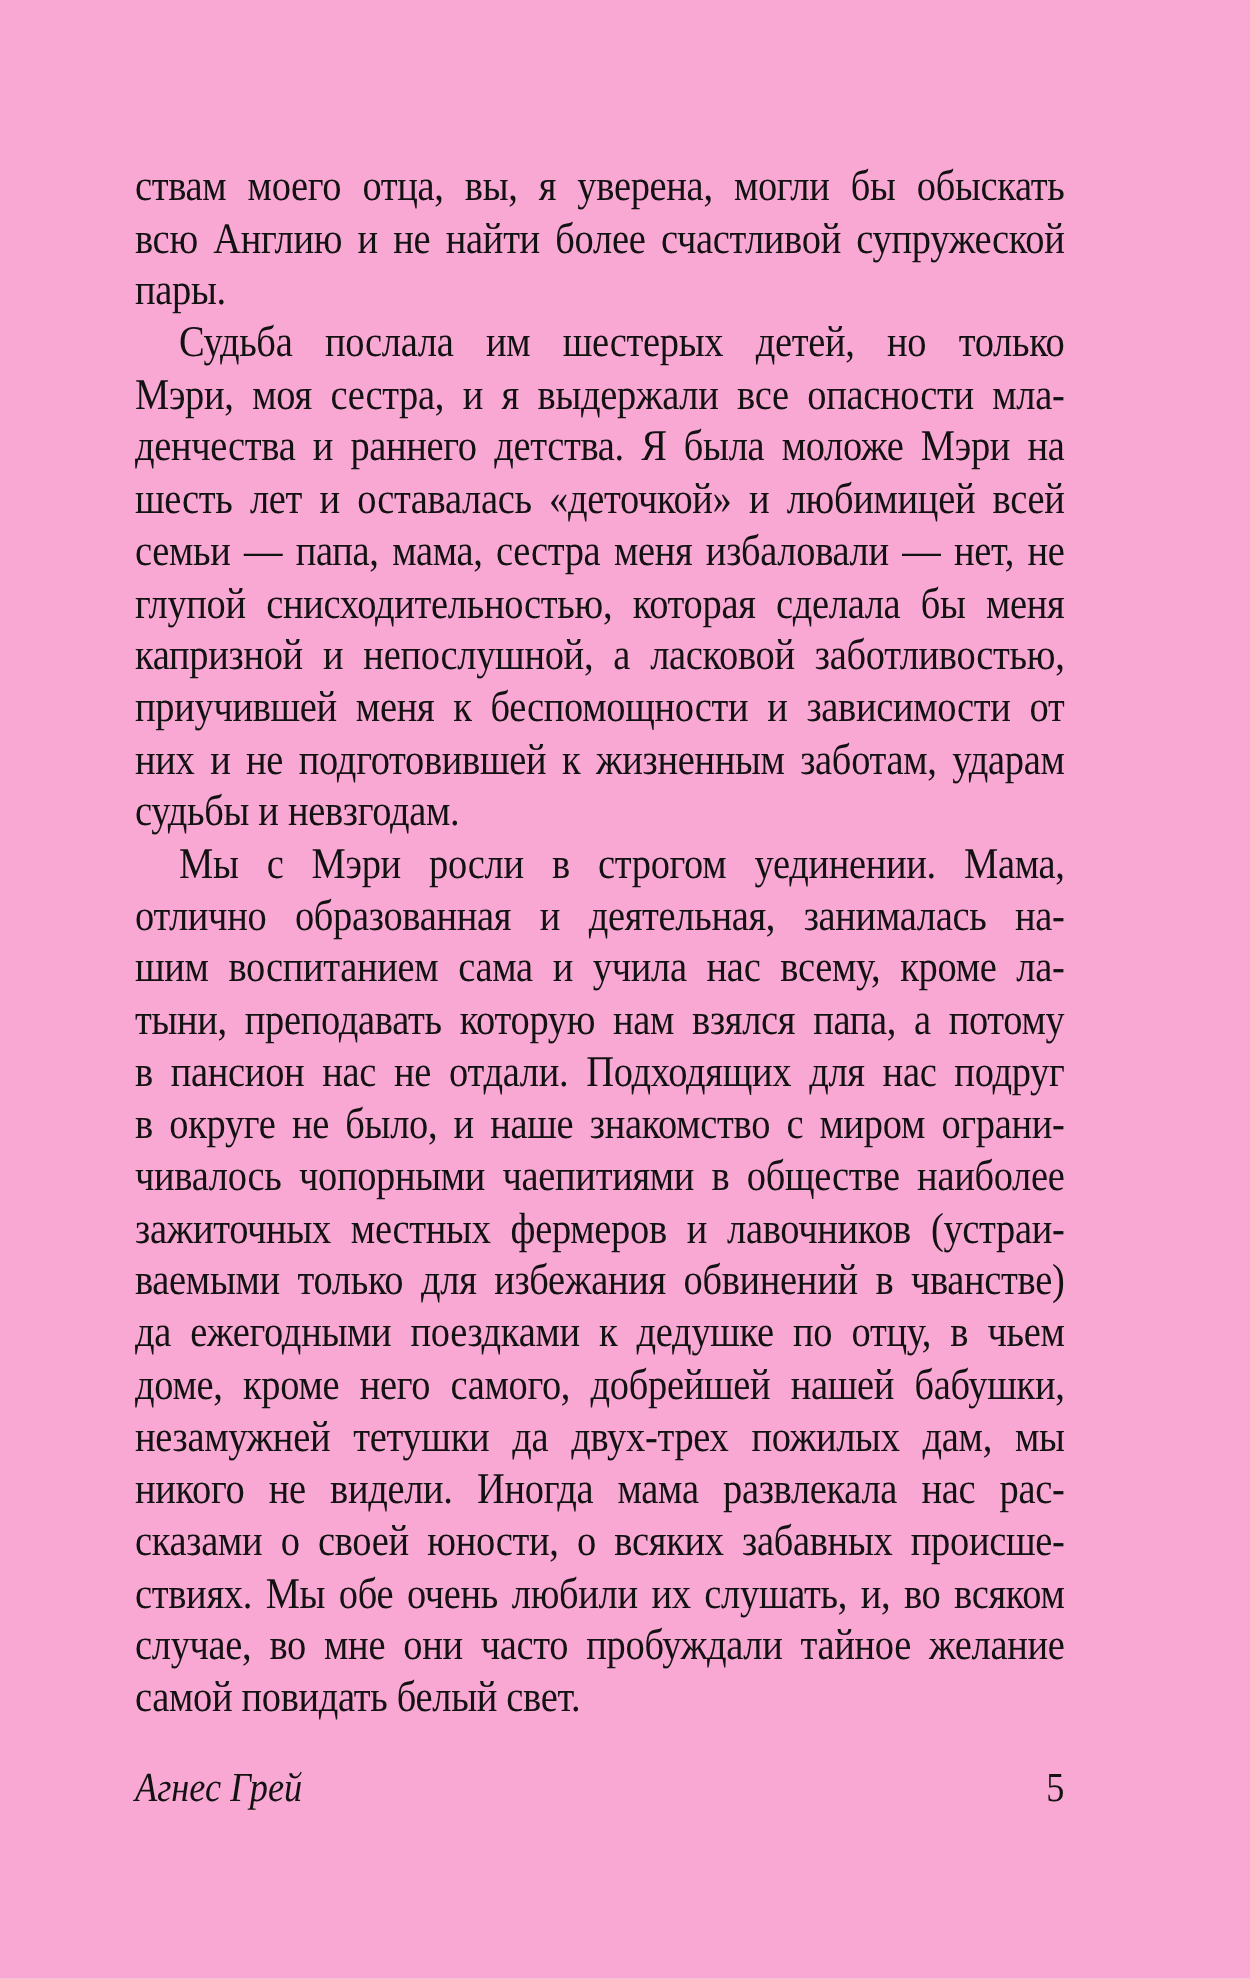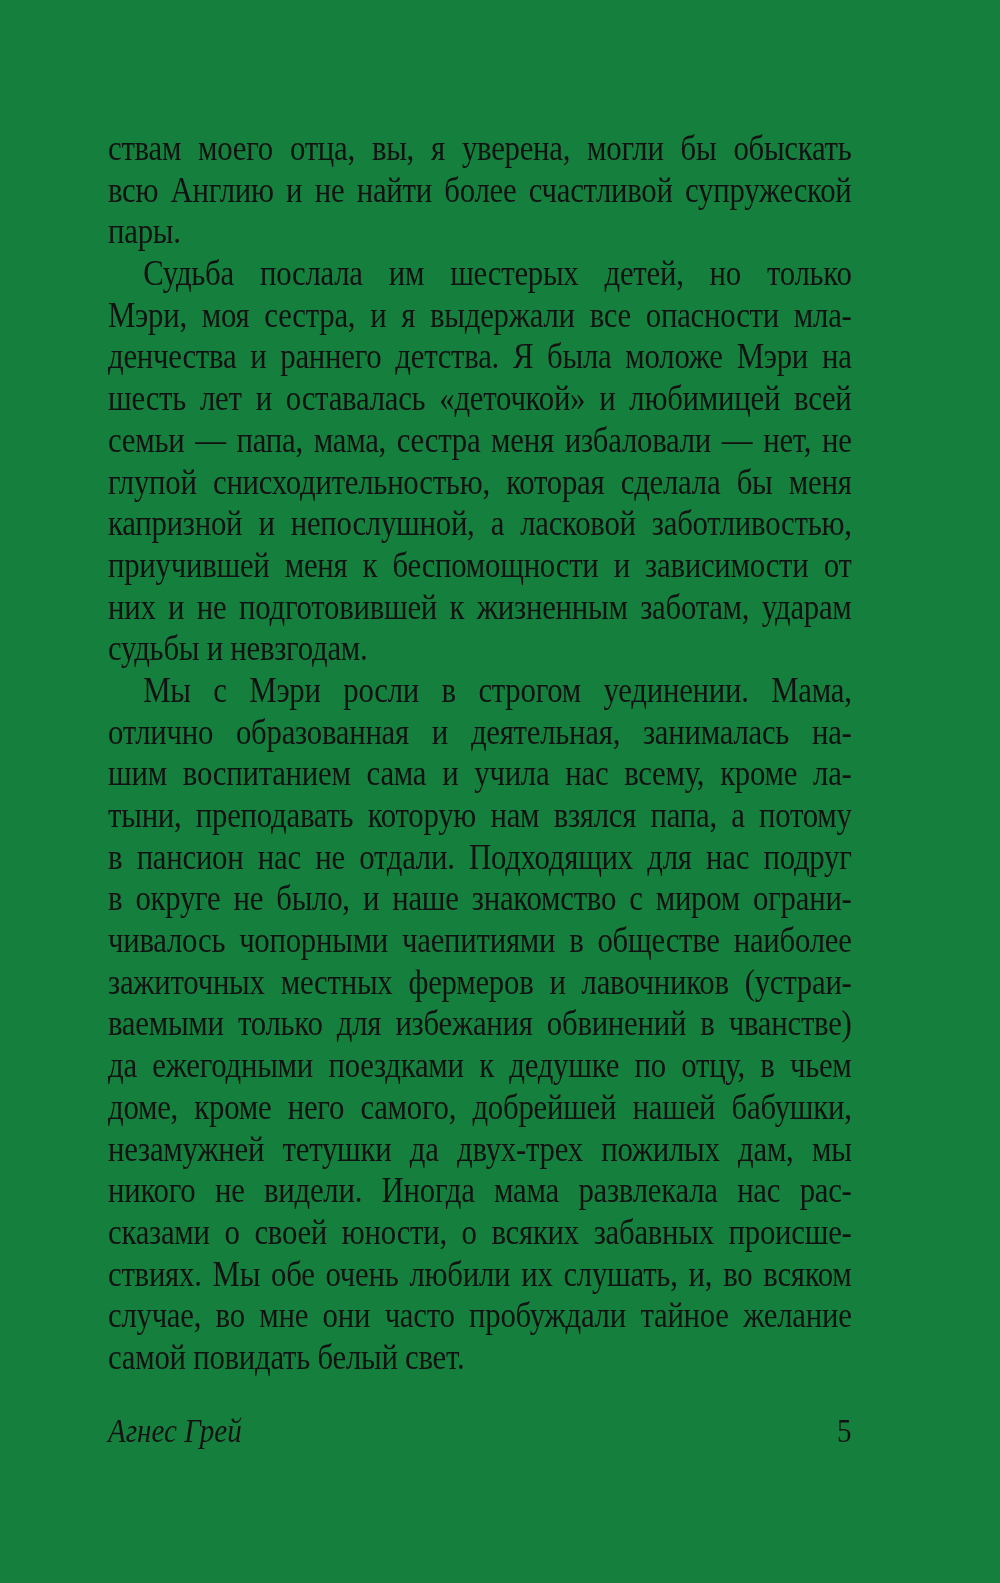--- a/index.html
+++ b/index.html
@@ -5,21 +5,21 @@
   html, body {
     margin: 0;
     padding: 0;
     background: #e8e8e8;
   }
   .book-page {
     position: relative;
     width: 1000px;
     height: 1583px;
     margin: 0 auto;
-    background: #15803d;
+    background: #f9a8d4;
     overflow: hidden;
     font-family: "Liberation Serif", "DejaVu Serif", serif;
     color: #121212;
   }
   
   .condensed {
     width: 845px;
     transform: scaleX(0.88);
     transform-origin: 0 0;
   }

